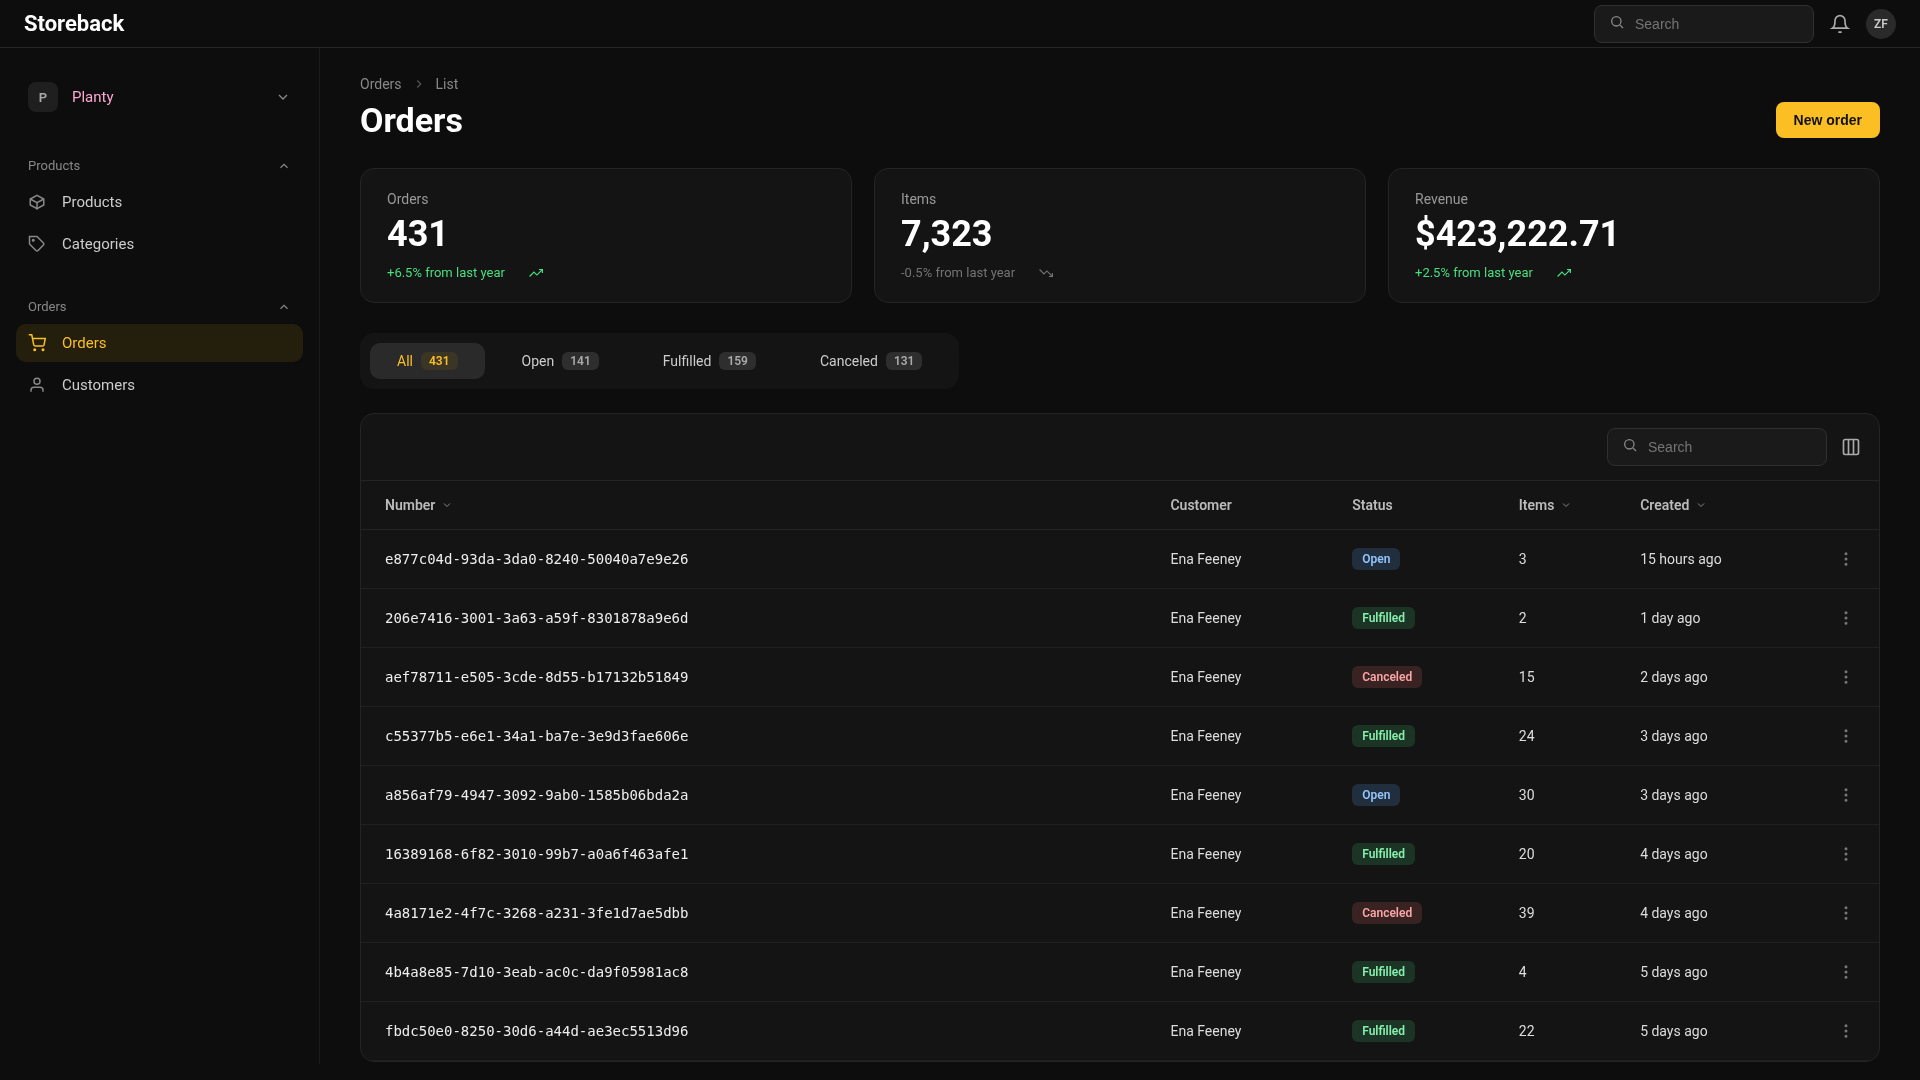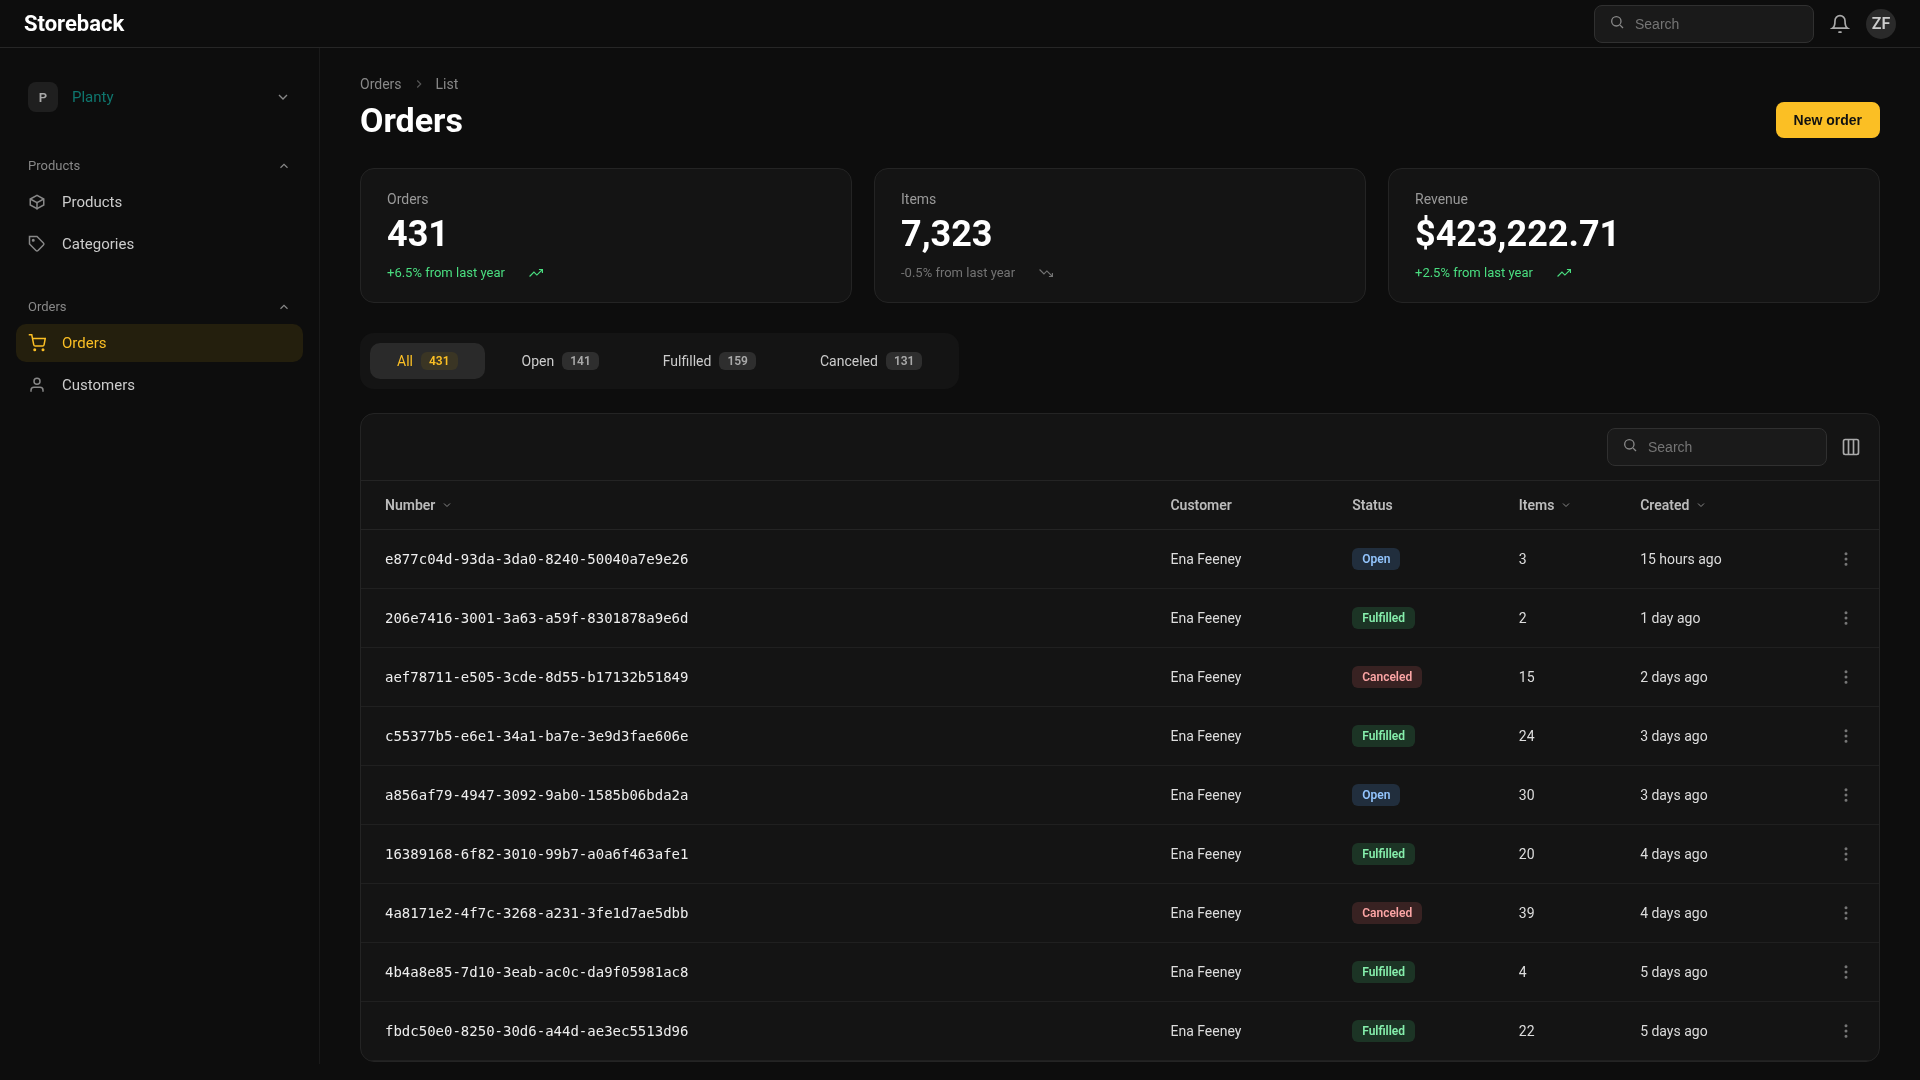--- a/index.html
+++ b/index.html
@@ -25,35 +25,35 @@
   background: #1a1a1a; border: 1px solid #303030; border-radius: 8px;
   padding: 8px 14px; width: 220px;
 }
 .search-global input {
   background: transparent; border: none; outline: none;
   color: #999; font-size: 14px; width: 100%;
 }
 .bell-btn { margin-left: 16px; color: #999; display: flex; }
 .avatar {
   margin-left: 16px; width: 30px; height: 30px; border-radius: 50%;
-  background: #2a2a2a; color: #ccc; font-size: 16px; font-weight: 600;
+  background: #2a2a2a; color: #ccc; font-size: 12px; font-weight: 600;
   display: flex; align-items: center; justify-content: center;
 }
 .layout { display: flex; height: calc(1080px - 64px); }
 .sidebar { width: 320px; padding: 24px 16px; border-right: 1px solid #1a1a1a; }
 .store-switch {
   display: flex; align-items: center; gap: 14px;
   padding: 10px 12px; border-radius: 10px; cursor: pointer;
 }
 .store-logo {
   width: 30px; height: 30px; border-radius: 8px;
   background: #1f1f1f; color: #aaa; font-size: 13px; font-weight: 600;
   display: flex; align-items: center; justify-content: center;
 }
-.store-name { font-size: 15px; color: #0f766e; flex: 1; }
+.store-name { font-size: 15px; color: #f9a8d4; flex: 1; }
 .chevron { color: #888; display: flex; }
 .side-section { margin-top: 30px; }
 .side-header {
   display: flex; align-items: center; justify-content: space-between;
   padding: 6px 12px; color: #888; font-size: 13px; cursor: pointer;
 }
 .side-item {
   display: flex; align-items: center; gap: 14px;
   padding: 10px 12px; margin-top: 4px; border-radius: 10px;
   color: #ccc; font-size: 15px; cursor: pointer;

